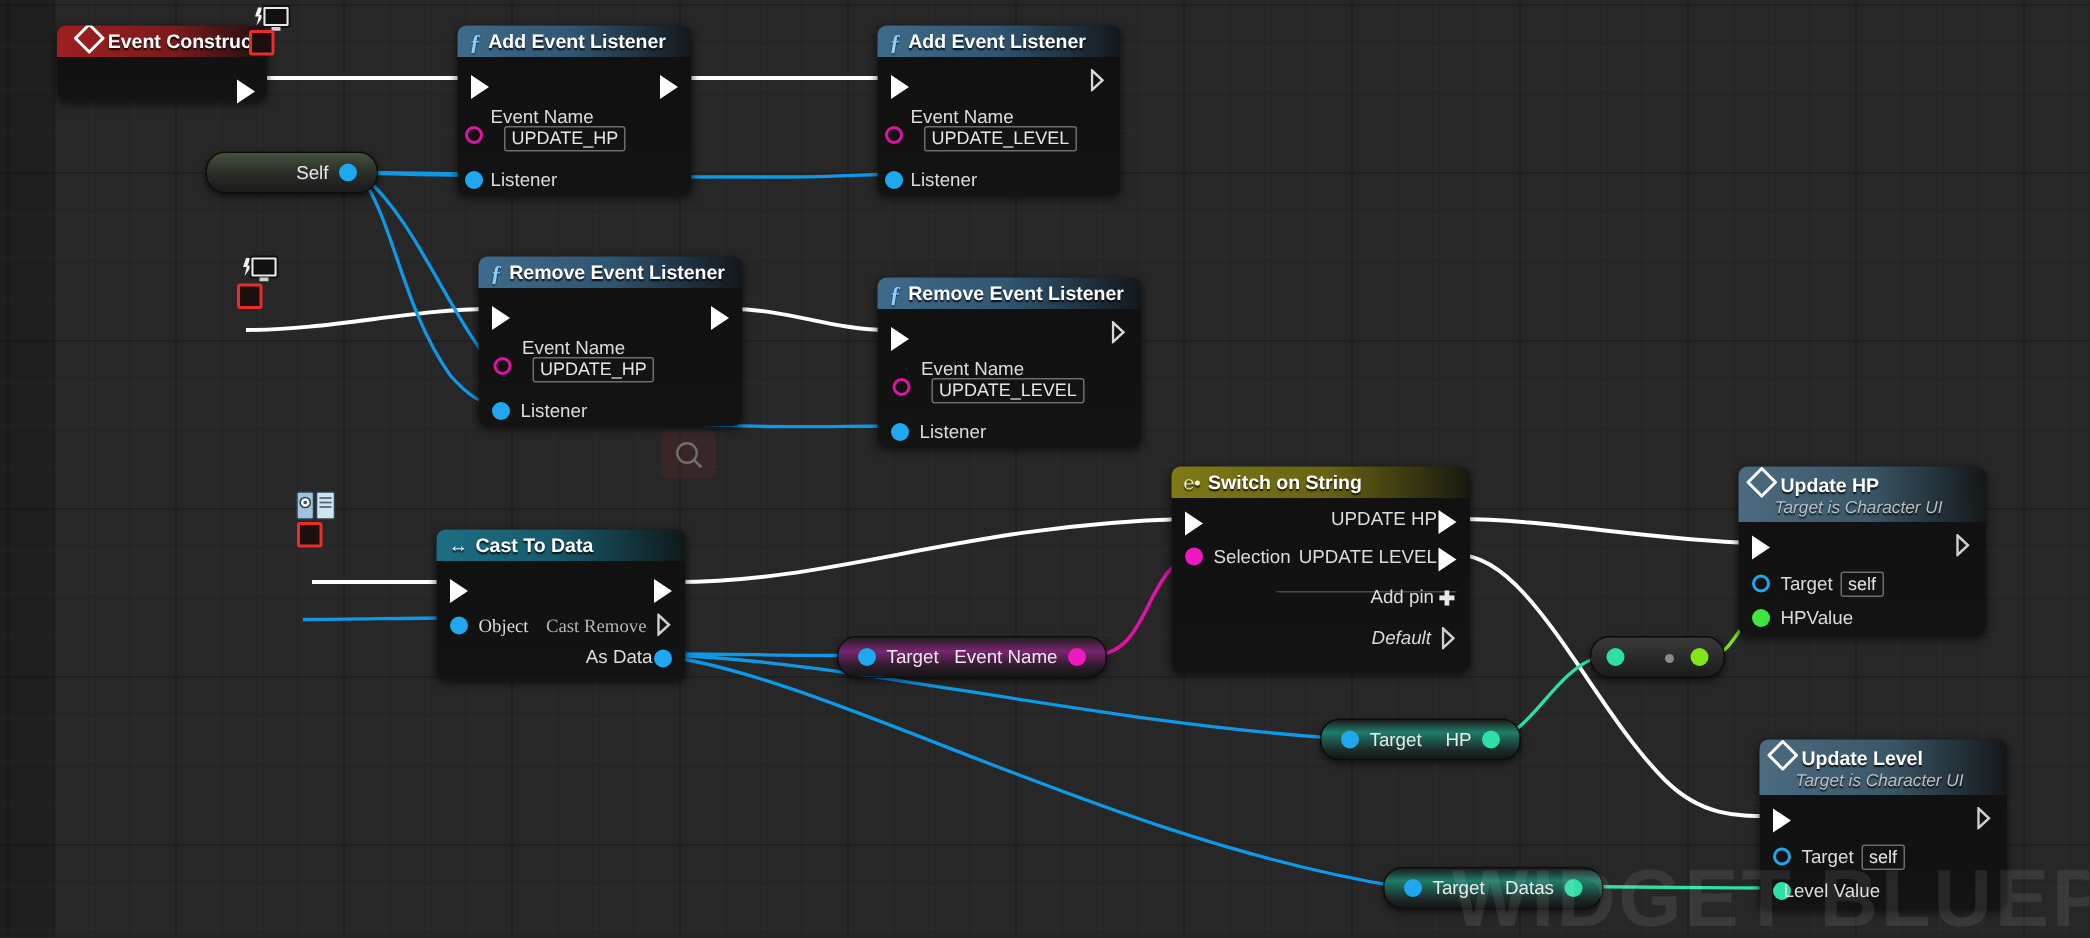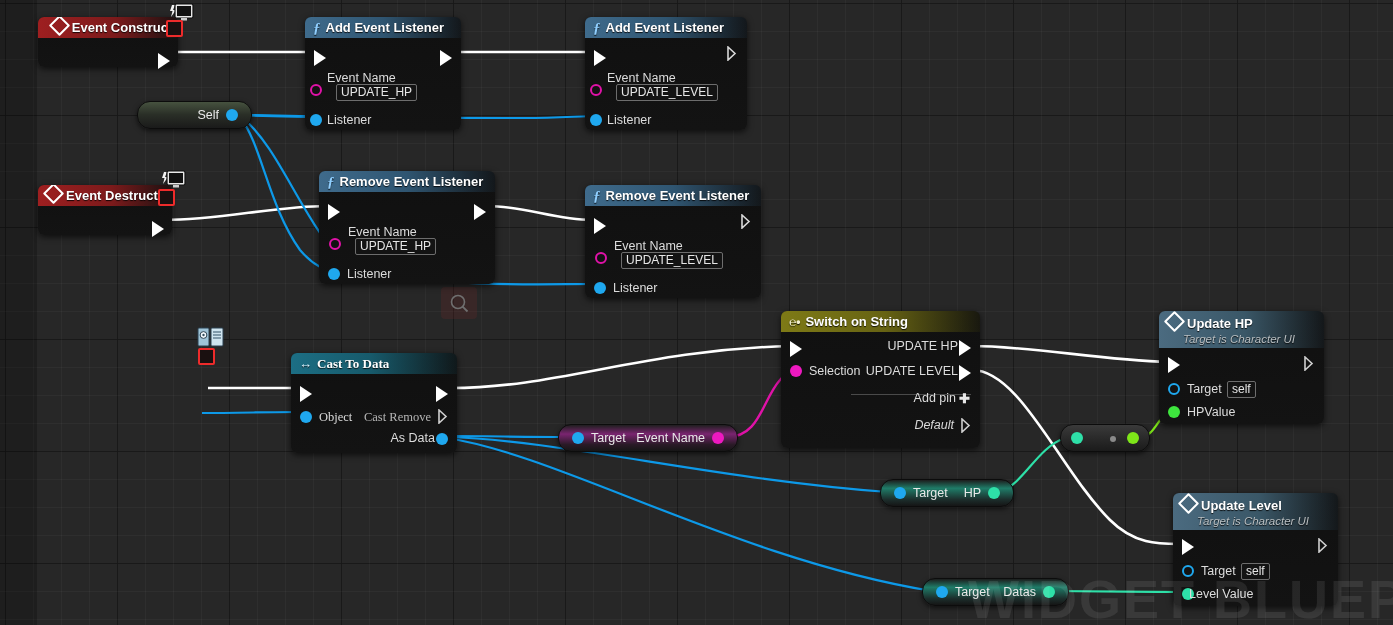--- a/index.html
+++ b/index.html
@@ -76,21 +76,21 @@
     display: block;
     font-style: italic;
     font-weight: normal;
     font-size: 11.5px;
     color: #b9bfc2;
     margin-left: 16px;
     line-height: 14px;
   }
   .hdr-event  { background: linear-gradient(to right, #9e1f20 0%, #7c1a1b 55%, rgba(60,18,18,0.25) 100%); }
   .hdr-fn     { background: linear-gradient(to right, #3f6b8c 0%, #2f5571 50%, rgba(26,40,52,0.30) 100%); }
-  .hdr-cast   { background: linear-gradient(to right, #1c6e84 0%, #175a6b 48%, rgba(16,45,53,0.28) 100%); font-family: Liberation Serif, serif; }
+  .hdr-cast   { background: linear-gradient(to right, #1c6e84 0%, #175a6b 48%, rgba(16,45,53,0.28) 100%); }
   .hdr-switch { background: linear-gradient(to right, #7e7a16 0%, #676313 52%, rgba(44,43,12,0.30) 100%); }
   .hdr-iface  { background: linear-gradient(to right, #4b6b80 0%, #3a5767 52%, rgba(28,40,48,0.30) 100%); }
   .node .body { position: relative; padding: 6px 0 10px 0; }
   
   .gl-diamond {
     position:relative; display:inline-block; width:11px; height:11px;
     margin-right:5px; vertical-align:-1px;
     border: 2px solid #ffffff; transform: rotate(45deg); border-radius:1px;
   }
   .gl-fn {
@@ -296,30 +296,20 @@
         <div class="lbl lbl-l" style="top:0;">Listener</div>
       </div>
     </div>
   </div>
 
   <div class="pill pill-green" style="left:137px; top:101px; width:113px;">
     <div class="tr">Self</div>
     <div class="pr dot-blue"></div>
   </div>
 
-  <div class="node" style="left:38px; top:185px; width:134px; height:50px;">
-    <div class="hdr hdr-event">
-      <span class="gl-diamond"></span><span>Event Destruct</span>
-    </div>
-    <div class="body" style="padding:0;">
-      <div class="pinrow" style="height:24px; top:9px; position:relative;">
-        <div class="pin exec pin-r" style="right:8px; top:6px;"></div>
-      </div>
-    </div>
-  </div>
   <div class="badge" style="left:156px; top:170px;">
     <svg width="30" height="26" viewBox="0 0 30 26">
       <path d="M8 2 L11 2 L9 7 L12 7 L7 14 L8.5 8 L6 8 Z" fill="#f2f2f2"></path>
       <rect x="11" y="1" width="18" height="14" rx="1.5" fill="#e8e8e8" stroke="#111" stroke-width="1.2"></rect>
       <rect x="13" y="3" width="14" height="10" fill="#111"></rect>
       <rect x="17" y="15" width="6" height="2.5" fill="#cfcfcf"></rect>
     </svg>
   </div>
   <div class="redsq" style="left:158px; top:189px;"></div>
 

